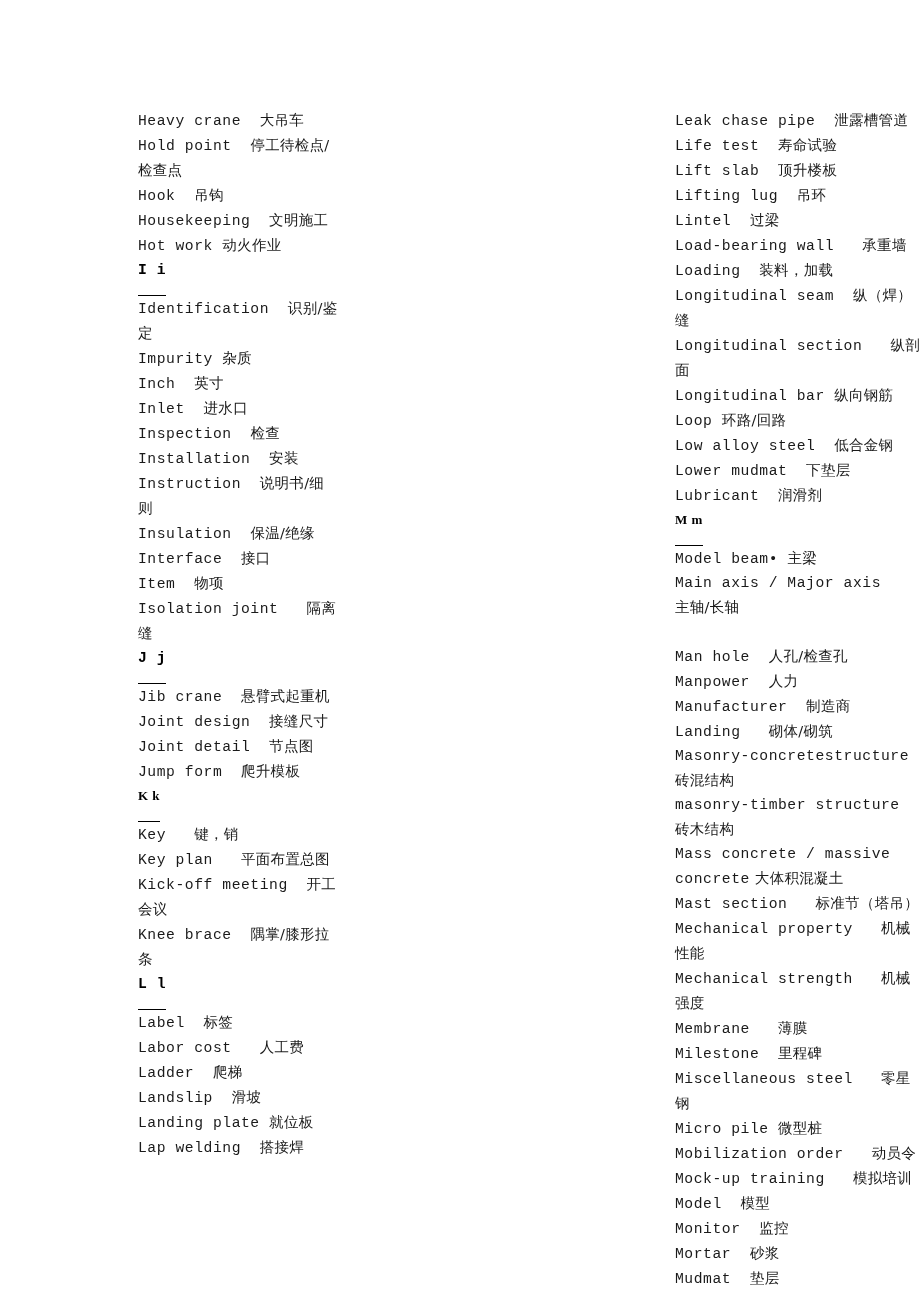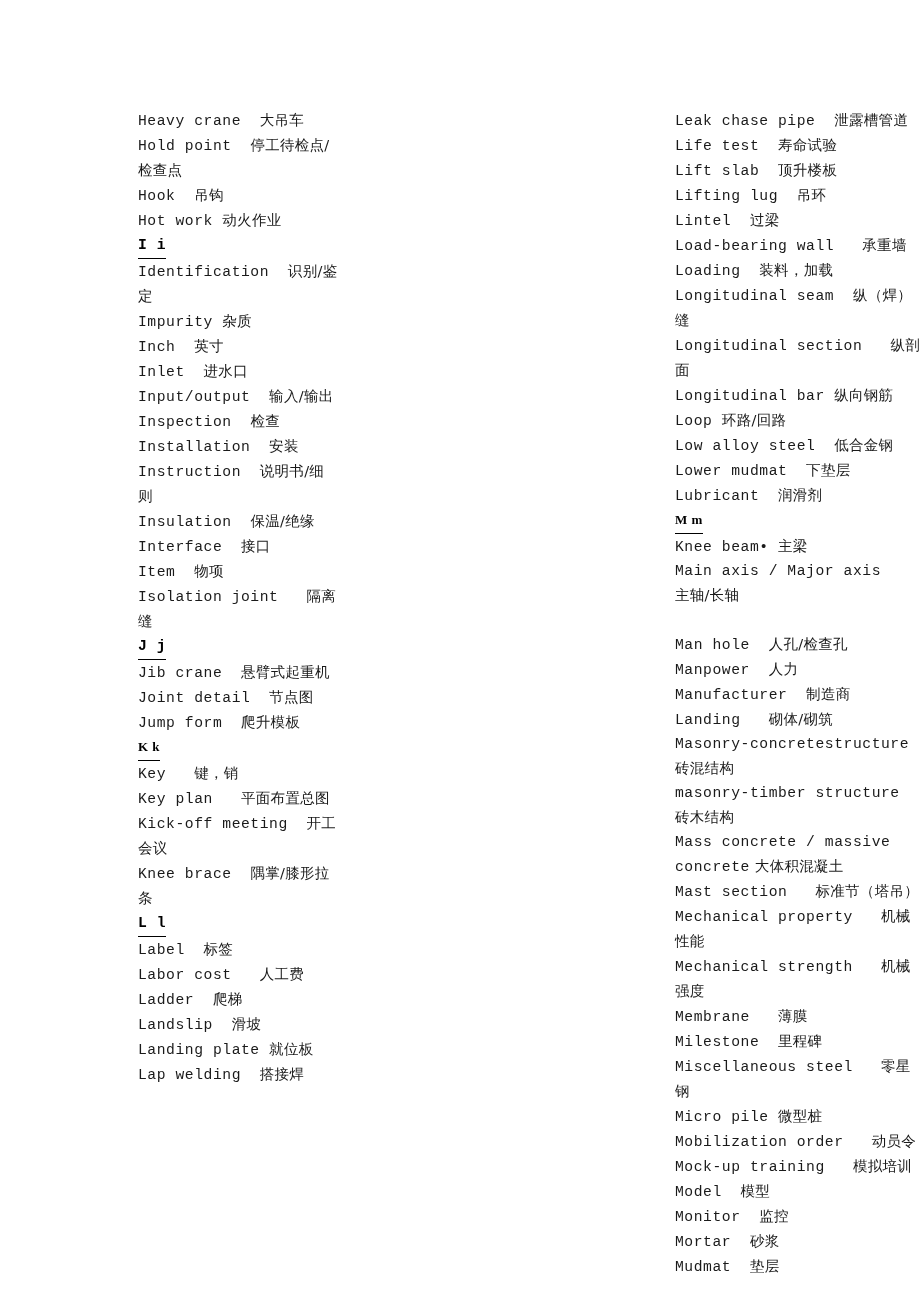--- a/index.html
+++ b/index.html
@@ -63,21 +63,21 @@
 
   
   .sec {
     font-weight: bold;
     line-height: 24px;
     display: block;
   }
   .sec .lt {
     display: inline-block;
     border-bottom: 1.6px solid #000;
-    padding-bottom: 1px;
+    padding-bottom: 13px;
   }
   .sec.mono .lt {
     font-family: "Liberation Mono", "DejaVu Sans Mono", monospace;
     font-size: 14.7px;
     letter-spacing: 0.55px;
   }
   .sec.serif .lt {
     font-family: "Liberation Serif", "DejaVu Serif", serif;
     font-size: 13px;
     letter-spacing: 0.5px;
@@ -89,36 +89,37 @@
 </style>
 </head>
 <body>
 
 <div class="page">
   <div class="columns">
     <div class="col col-left" id="left-col">
         <div class="entry"><span class="en">Heavy crane</span><span>  </span><span class="cn">大吊车</span></div>
         <div class="entry"><span class="en">Hold point</span><span>  </span><span class="cn">停工待检点/检查点</span></div>
         <div class="entry"><span class="en">Hook</span><span>  </span><span class="cn">吊钩</span></div>
+        <div class="entry"><span class="en">Housekeeping</span><span>  </span><span class="cn">文明施工</span></div>
         <div class="entry"><span class="en">Hot work</span><span> </span><span class="cn">动火作业</span></div>
         <div class="sec mono"><span class="lt">I i</span></div>
         <div class="entry"><span class="en">Identification</span><span>  </span><span class="cn">识别/鉴定</span></div>
         <div class="entry"><span class="en">Impurity</span><span> </span><span class="cn">杂质</span></div>
         <div class="entry"><span class="en">Inch</span><span>  </span><span class="cn">英寸</span></div>
         <div class="entry"><span class="en">Inlet</span><span>  </span><span class="cn">进水口</span></div>
-        <div class="entry"><span class="en">Input/output</span><span>  </span><span class="cn">输入/输出</span></div>
         <div class="entry"><span class="en">Inspection</span><span>  </span><span class="cn">检查</span></div>
         <div class="entry"><span class="en">Installation</span><span>  </span><span class="cn">安装</span></div>
         <div class="entry"><span class="en">Instruction</span><span>  </span><span class="cn">说明书/细则</span></div>
         <div class="entry"><span class="en">Insulation</span><span>  </span><span class="cn">保温/绝缘</span></div>
         <div class="entry"><span class="en">Interface</span><span>  </span><span class="cn">接口</span></div>
         <div class="entry"><span class="en">Item</span><span>  </span><span class="cn">物项</span></div>
         <div class="entry"><span class="en">Isolation joint</span><span>   </span><span class="cn">隔离缝</span></div>
         <div class="sec mono"><span class="lt">J j</span></div>
         <div class="entry"><span class="en">Jib crane</span><span>  </span><span class="cn">悬臂式起重机</span></div>
+        <div class="entry"><span class="en">Joint design</span><span>  </span><span class="cn">接缝尺寸</span></div>
         <div class="entry"><span class="en">Joint detail</span><span>  </span><span class="cn">节点图</span></div>
         <div class="entry"><span class="en">Jump form</span><span>  </span><span class="cn">爬升模板</span></div>
         <div class="sec serif"><span class="lt">K k</span></div>
         <div class="entry"><span class="en">Key</span><span>   </span><span class="cn">键，销</span></div>
         <div class="entry"><span class="en">Key plan</span><span>   </span><span class="cn">平面布置总图</span></div>
         <div class="entry"><span class="en">Kick-off meeting</span><span>  </span><span class="cn">开工会议</span></div>
         <div class="entry"><span class="en">Knee brace</span><span>  </span><span class="cn">隅掌/膝形拉条</span></div>
         <div class="sec mono"><span class="lt">L l</span></div>
         <div class="entry"><span class="en">Label</span><span>  </span><span class="cn">标签</span></div>
         <div class="entry"><span class="en">Labor cost</span><span>   </span><span class="cn">人工费</span></div>
@@ -136,21 +137,21 @@
         <div class="entry"><span class="en">Load-bearing wall</span><span>   </span><span class="cn">承重墙</span></div>
         <div class="entry"><span class="en">Loading</span><span>  </span><span class="cn">装料，加载</span></div>
         <div class="entry"><span class="en">Longitudinal seam</span><span>  </span><span class="cn">纵（焊）缝</span></div>
         <div class="entry"><span class="en">Longitudinal section</span><span>   </span><span class="cn">纵剖面</span></div>
         <div class="entry"><span class="en">Longitudinal bar</span><span> </span><span class="cn">纵向钢筋</span></div>
         <div class="entry"><span class="en">Loop</span><span> </span><span class="cn">环路/回路</span></div>
         <div class="entry"><span class="en">Low alloy steel</span><span>  </span><span class="cn">低合金钢</span></div>
         <div class="entry"><span class="en">Lower mudmat</span><span>  </span><span class="cn">下垫层</span></div>
         <div class="entry"><span class="en">Lubricant</span><span>  </span><span class="cn">润滑剂</span></div>
         <div class="sec serif"><span class="lt">M m</span></div>
-        <div class="entry"><span class="en">Knee beam•</span><span> </span><span class="cn">主梁</span></div>
+        <div class="entry"><span class="en">Model beam•</span><span> </span><span class="cn">主梁</span></div>
         <div class="entry"><span class="en">Main axis / Major axis</span><span>   </span><span class="cn">主轴/长轴</span></div>
         <div class="spacer"></div>
         <div class="entry"><span class="en">Man hole</span><span>  </span><span class="cn">人孔/检查孔</span></div>
         <div class="entry"><span class="en">Manpower</span><span>  </span><span class="cn">人力</span></div>
         <div class="entry"><span class="en">Manufacturer</span><span>  </span><span class="cn">制造商</span></div>
         <div class="entry"><span class="en">Landing</span><span>   </span><span class="cn">砌体/砌筑</span></div>
         <div class="entry"><span class="en">Masonry-concretestructure</span><span> </span><span class="cn">砖混结构</span></div>
         <div class="entry"><span class="en">masonry-timber structure</span><span>  </span><span class="cn">砖木结构</span></div>
         <div class="entry"><span class="en">Mass concrete / massive concrete</span><span></span><span class="cn"> 大体积混凝土</span></div>
         <div class="entry"><span class="en">Mast section</span><span>   </span><span class="cn">标准节（塔吊）</span></div>

